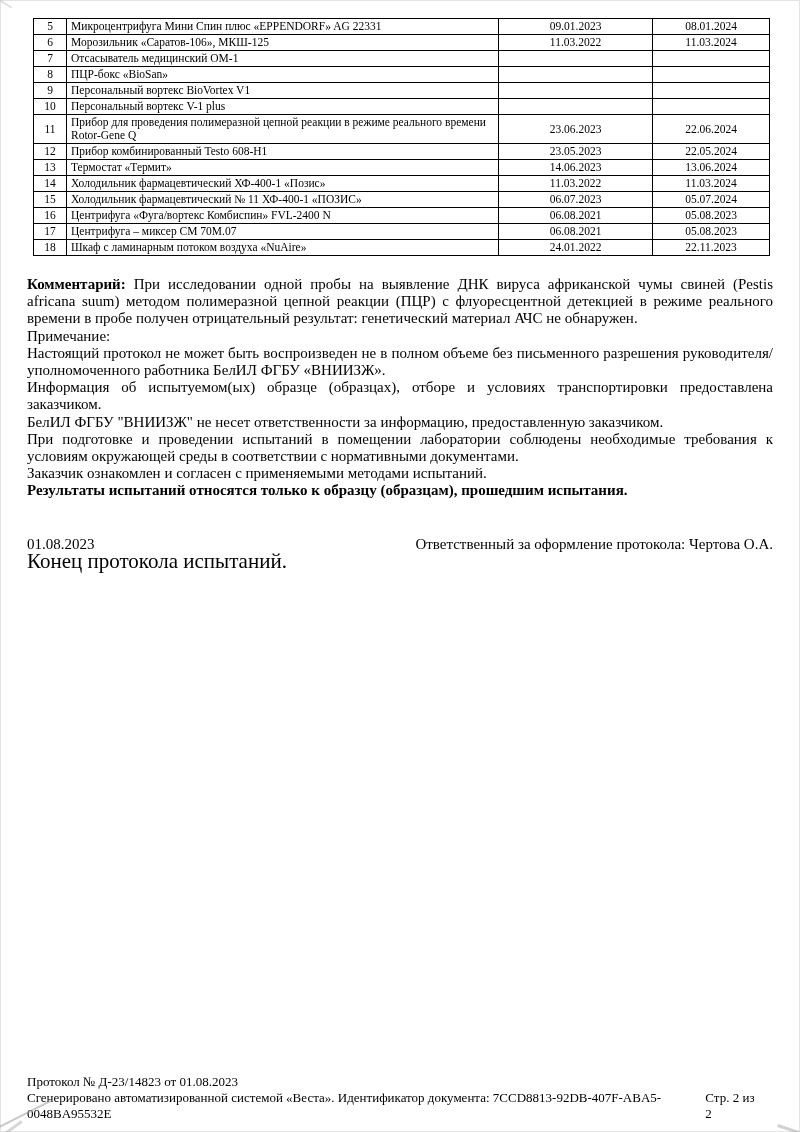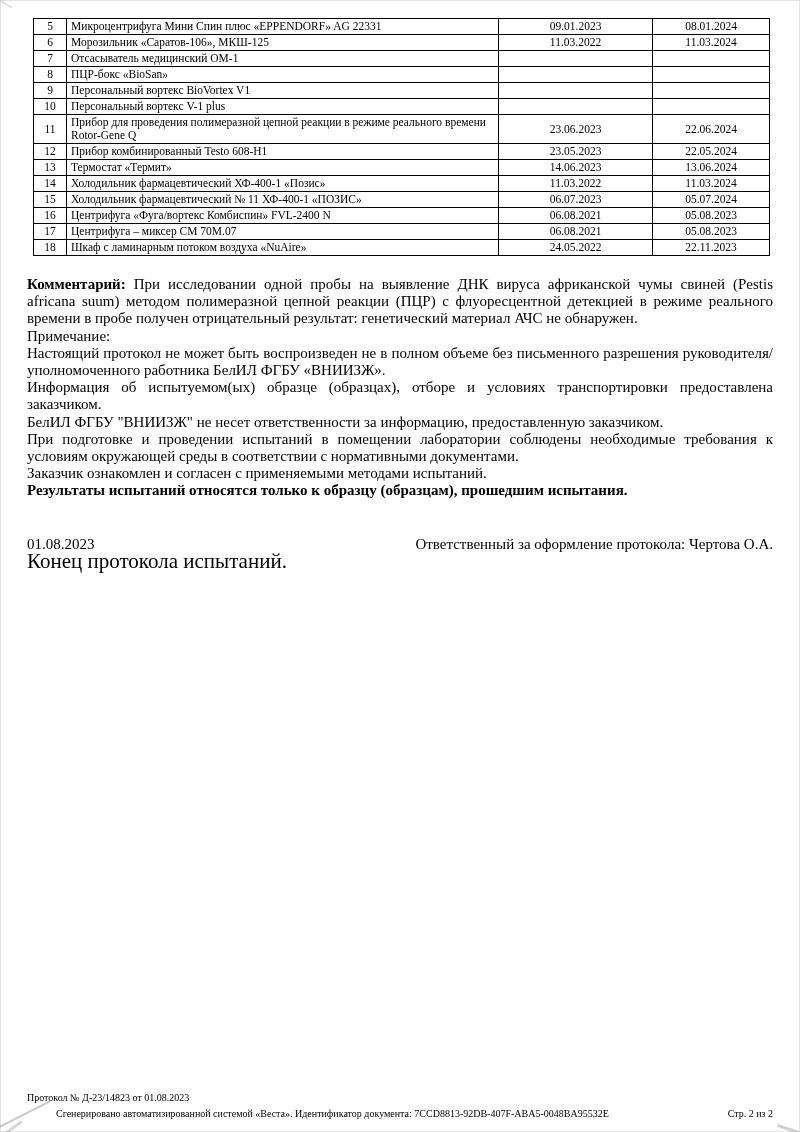--- a/index.html
+++ b/index.html
@@ -62,29 +62,28 @@
   }
   .end-line {
     font-size: 21px;
     margin-top: 2px;
   }
 
   
   .footer {
     position: absolute;
     left: 27px;
-    right: 27px;
+    right: 39px;
     bottom: 10px;
-    font-size: 10px;
+    font-size: 13px;
     line-height: 16px;
   }
   .footer-row {
     display: flex;
     justify-content: space-between;
-    margin-left: 29px;
   }
 
   
   .artifact { position: absolute; background: #9a9a9a; pointer-events: none; }
   .artifact-tl  { left: -5px;  top: 2px;     width: 18px; height: 2px; transform: rotate(32deg);  opacity: .30; }
   .artifact-bl  { left: -8px;  bottom: 16px; width: 62px; height: 2px; transform: rotate(-27deg); opacity: .55; border-radius: 2px; }
   .artifact-bl2 { left: 0;     bottom: 2px;  width: 24px; height: 3px; transform: rotate(-36deg); opacity: .40; }
   .artifact-br  { right: -3px; bottom: 1px;  width: 26px; height: 3px; transform: rotate(18deg);  opacity: .45; }
 </style>
 </head>
@@ -168,21 +167,21 @@
         </tr>
         <tr>
           <td class="col-num">17</td>
           <td class="col-name">Центрифуга – миксер СМ 70М.07</td>
           <td class="col-date1">06.08.2021</td>
           <td class="col-date2">05.08.2023</td>
         </tr>
         <tr>
           <td class="col-num">18</td>
           <td class="col-name">Шкаф с ламинарным потоком воздуха «NuAire»</td>
-          <td class="col-date1">24.05.2022</td>
+          <td class="col-date1">24.01.2022</td>
           <td class="col-date2">22.11.2023</td>
         </tr>
       </tbody>
   </table>
 
   <div class="content">
 
     <p class="justify mb-line">
       <span class="bold">Комментарий:</span><span> При исследовании одной пробы на выявление ДНК вируса африканской чумы свиней (Pestis africana suum) методом полимеразной цепной реакции (ПЦР) с флуоресцентной детекцией в режиме реального времени в пробе получен отрицательный результат: генетический материал АЧС не обнаружен.</span>
     </p>

